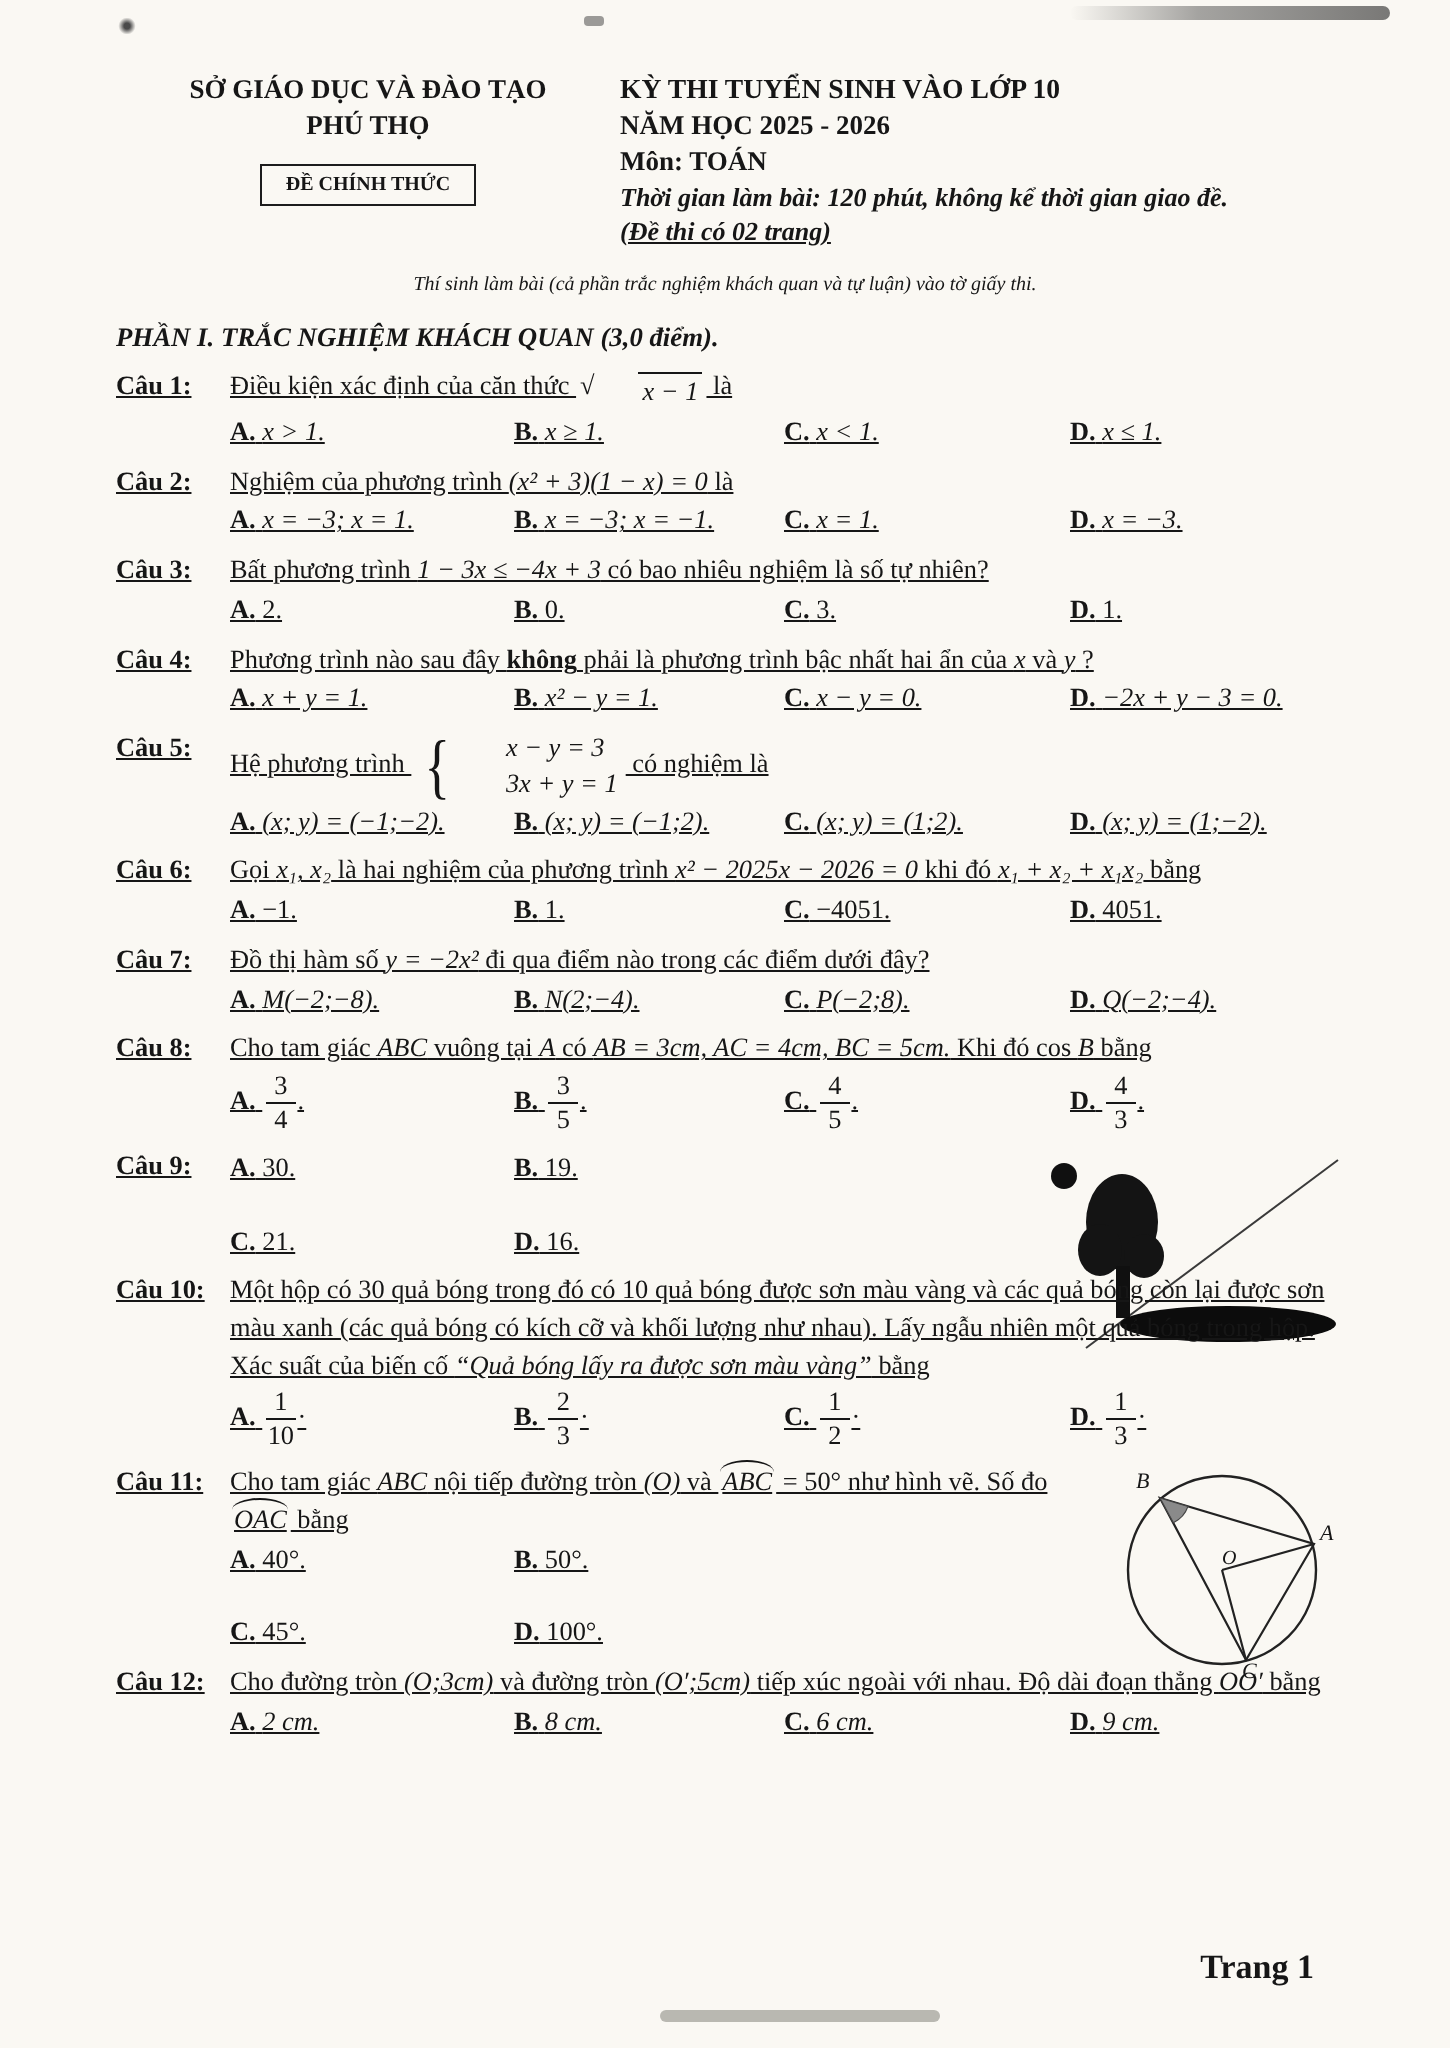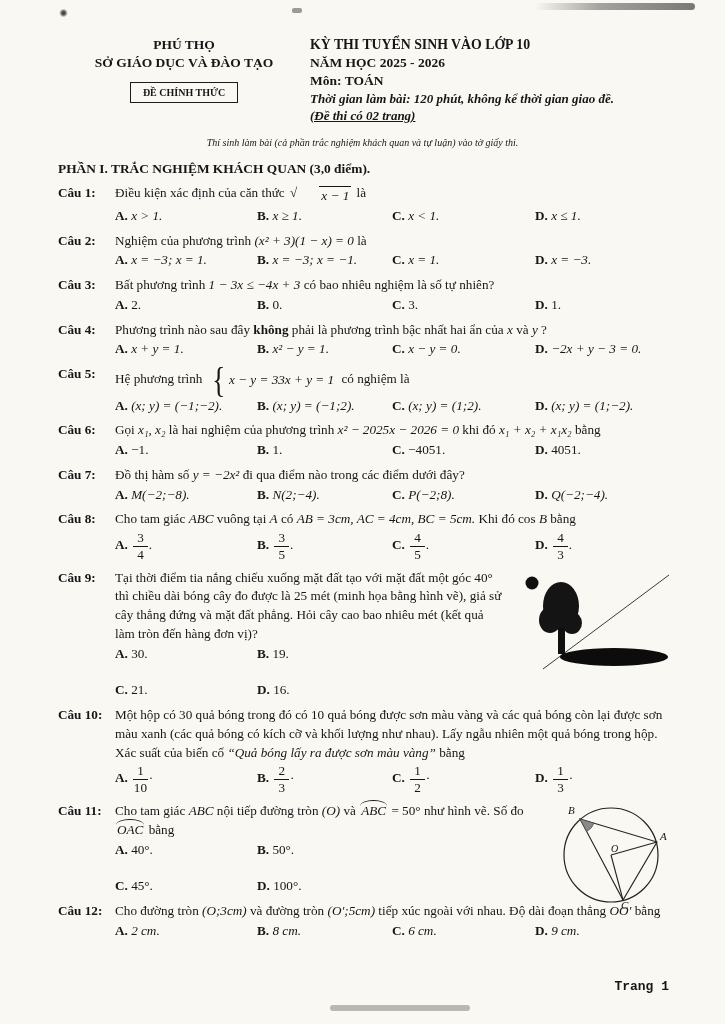--- a/index.html
+++ b/index.html
@@ -12,74 +12,74 @@
   .u { text-decoration:underline; }
 
   
   .hdr { display:flex; }
   .hdr-left { width:252px; text-align:center; font-size:13.5px; line-height:1.3; }
   .exam-box { display:inline-block; border:1.5px solid #1c1c1c; padding:3px 12px; margin-top:11px; font-size:10px; font-weight:bold; }
   .hdr-right { flex:1; text-align:left; font-size:13.5px; line-height:1.32; }
   .hdr-right .t1 { font-size:13.8px; }
   .hdr-right .sm { font-size:13px; }
   .notice { text-align:center; font-style:italic; margin-top:13px; font-size:10px; }
-  .section { font-weight:bold; margin-top:13px; margin-bottom:7px; font-size:13.4px; }
-
-  
-  .q { display:flex; margin-bottom:6px; font-size:13.2px; line-height:1.42; }
+  .section { font-weight:bold; margin-top:13px; margin-bottom:7px; font-size:13.4px;font-style:italic; }
+
+  
+  .q { display:flex; margin-bottom:6px; font-size:13.2px; line-height:1.42;text-decoration:underline; }
   .qlab { width:57px; flex:none; font-weight:bold; }
   .qbody { flex:1; position:relative; }
   .opts { display:grid; grid-template-columns:142px 135px 143px auto; margin-top:1px; row-gap:18px; align-items:center; }
   .opts.grid2 { grid-template-columns:142px 150px; width:300px; }
   .olab { font-weight:bold; }
   .mi { font-style:italic; }
 
   
   .frac { display:inline-block; text-align:center; vertical-align:middle; line-height:1.05; margin:1px 1px 1px 2px; }
   .frac .num { display:block; border-bottom:1px solid #161616; padding:0 4px 1px; }
   .frac .den { display:block; padding-top:1px; }
   .sqrt { display:inline-flex; align-items:flex-start; font-style:italic; margin:0 2px; }
   .sqrt .rad { font-style:normal; line-height:1.1; }
   .sqrt .vinc { border-top:1.2px solid #161616; padding:0 2px;margin-left:22px; }
   .hat { position:relative; font-style:italic; padding:0 1px; margin:0 1px; }
   .hat::before { content:""; position:absolute; left:0; right:0; top:-3px; height:5px;
                  border-top:1.3px solid #161616; border-radius:50% 50% 0 0 / 100% 100% 0 0; }
   .sys { display:inline-flex; align-items:center; vertical-align:middle; margin:0 4px; }
   .sys .brace { font-size:36px; font-weight:400; line-height:.85; margin-right:2px; transform:scaleX(.75); }
-  .sys .lines { display:flex; flex-direction:row; font-style:italic; line-height:1.35; }
+  .sys .lines { display:flex; flex-direction:column; font-style:italic; line-height:1.35;margin-left:24px; }
 
   
   .fig { position:absolute; }
   .fig-tree { top:4px; right:-8px; width:158px; height:102px; }
   .fig-circle { top:-4px; right:-4px; width:120px; height:112px; }
   .fig text { font-family:"Liberation Serif", serif; font-style:italic; }
 
-  .footer { position:absolute; right:56px; bottom:30px; font-weight:bold; font-size:13px;font-family:Liberation Mono, monospace; }
+  .footer { position:absolute; right:68px; bottom:30px; font-weight:bold; font-size:17px; }
 
   
   .artifact { position:absolute; pointer-events:none; }
   .a1 { left:59px; top:9px; width:9px; height:8px; background:radial-gradient(circle,#4a4a4a 25%,transparent 72%); }
   .a2 { right:30px; top:3px; width:160px; height:7px; border-radius:4px;
         background:linear-gradient(90deg, rgba(60,60,60,0) 0%, rgba(60,60,60,.45) 40%, rgba(35,35,35,.6) 100%); }
   .a3 { left:330px; bottom:13px; width:140px; height:6px; border-radius:3px; background:rgba(80,78,72,.38); }
   .a4 { left:292px; top:8px; width:10px; height:5px; border-radius:2px; background:rgba(60,60,60,.5); }
 </style>
 </head>
 <body>
 
 <div class="page">
   <div class="artifact a1"></div>
   <div class="artifact a2"></div>
   <div class="artifact a3"></div>
   <div class="artifact a4"></div>
 
   <div class="hdr">
     <div class="hdr-left">
+      <div class="b">SỞ GIÁO DỤC VÀ ĐÀO TẠO</div>
       <div class="b">PHÚ THỌ</div>
-      <div class="b">SỞ GIÁO DỤC VÀ ĐÀO TẠO</div>
       <div class="exam-box">ĐỀ CHÍNH THỨC</div>
     </div>
     <div class="hdr-right">
       <div class="b t1">KỲ THI TUYỂN SINH VÀO LỚP 10</div>
       <div class="b">NĂM HỌC 2025 - 2026</div>
       <div class="b">Môn: TOÁN</div>
       <div class="bi sm">Thời gian làm bài: 120 phút, không kể thời gian giao đề.</div>
       <div class="bi sm u">(Đề thi có 02 trang)</div>
     </div>
   </div>
@@ -189,21 +189,20 @@
             <span class="opt"><b class="olab">A.</b> <span class="frac"><span class="num">3</span><span class="den">4</span></span>.</span>
             <span class="opt"><b class="olab">B.</b> <span class="frac"><span class="num">3</span><span class="den">5</span></span>.</span>
             <span class="opt"><b class="olab">C.</b> <span class="frac"><span class="num">4</span><span class="den">5</span></span>.</span>
             <span class="opt"><b class="olab">D.</b> <span class="frac"><span class="num">4</span><span class="den">3</span></span>.</span>
           </div>
         </div>
       </div>
       <div class="q">
         <div class="qlab">Câu 9:</div>
         <div class="qbody">
-          <div class="stem" style="padding-right: 163px;">Tại thời điểm tia nắng chiếu xuống mặt đất tạo với mặt đất một góc 40° thì chiều dài bóng cây đo được là 25 mét (minh họa bằng hình vẽ), giả sử cây thẳng đứng và mặt đất phẳng. Hỏi cây cao bao nhiêu mét (kết quả làm tròn đến hàng đơn vị)?</div>
           <div class="opts grid2">
             <span class="opt"><b class="olab">A.</b> 30.</span>
             <span class="opt"><b class="olab">B.</b> 19.</span>
             <span class="opt"><b class="olab">C.</b> 21.</span>
             <span class="opt"><b class="olab">D.</b> 16.</span>
           </div>
           <div class="fig fig-tree"><svg width="158" height="102" viewBox="0 0 158 102">
               <line x1="152" y1="2" x2="26" y2="96" stroke="#3a3a3a" stroke-width="1"></line>
               <circle cx="15" cy="10" r="6.5" fill="#101010"></circle>
               <ellipse cx="44" cy="33" rx="18" ry="24" fill="#141414"></ellipse>

